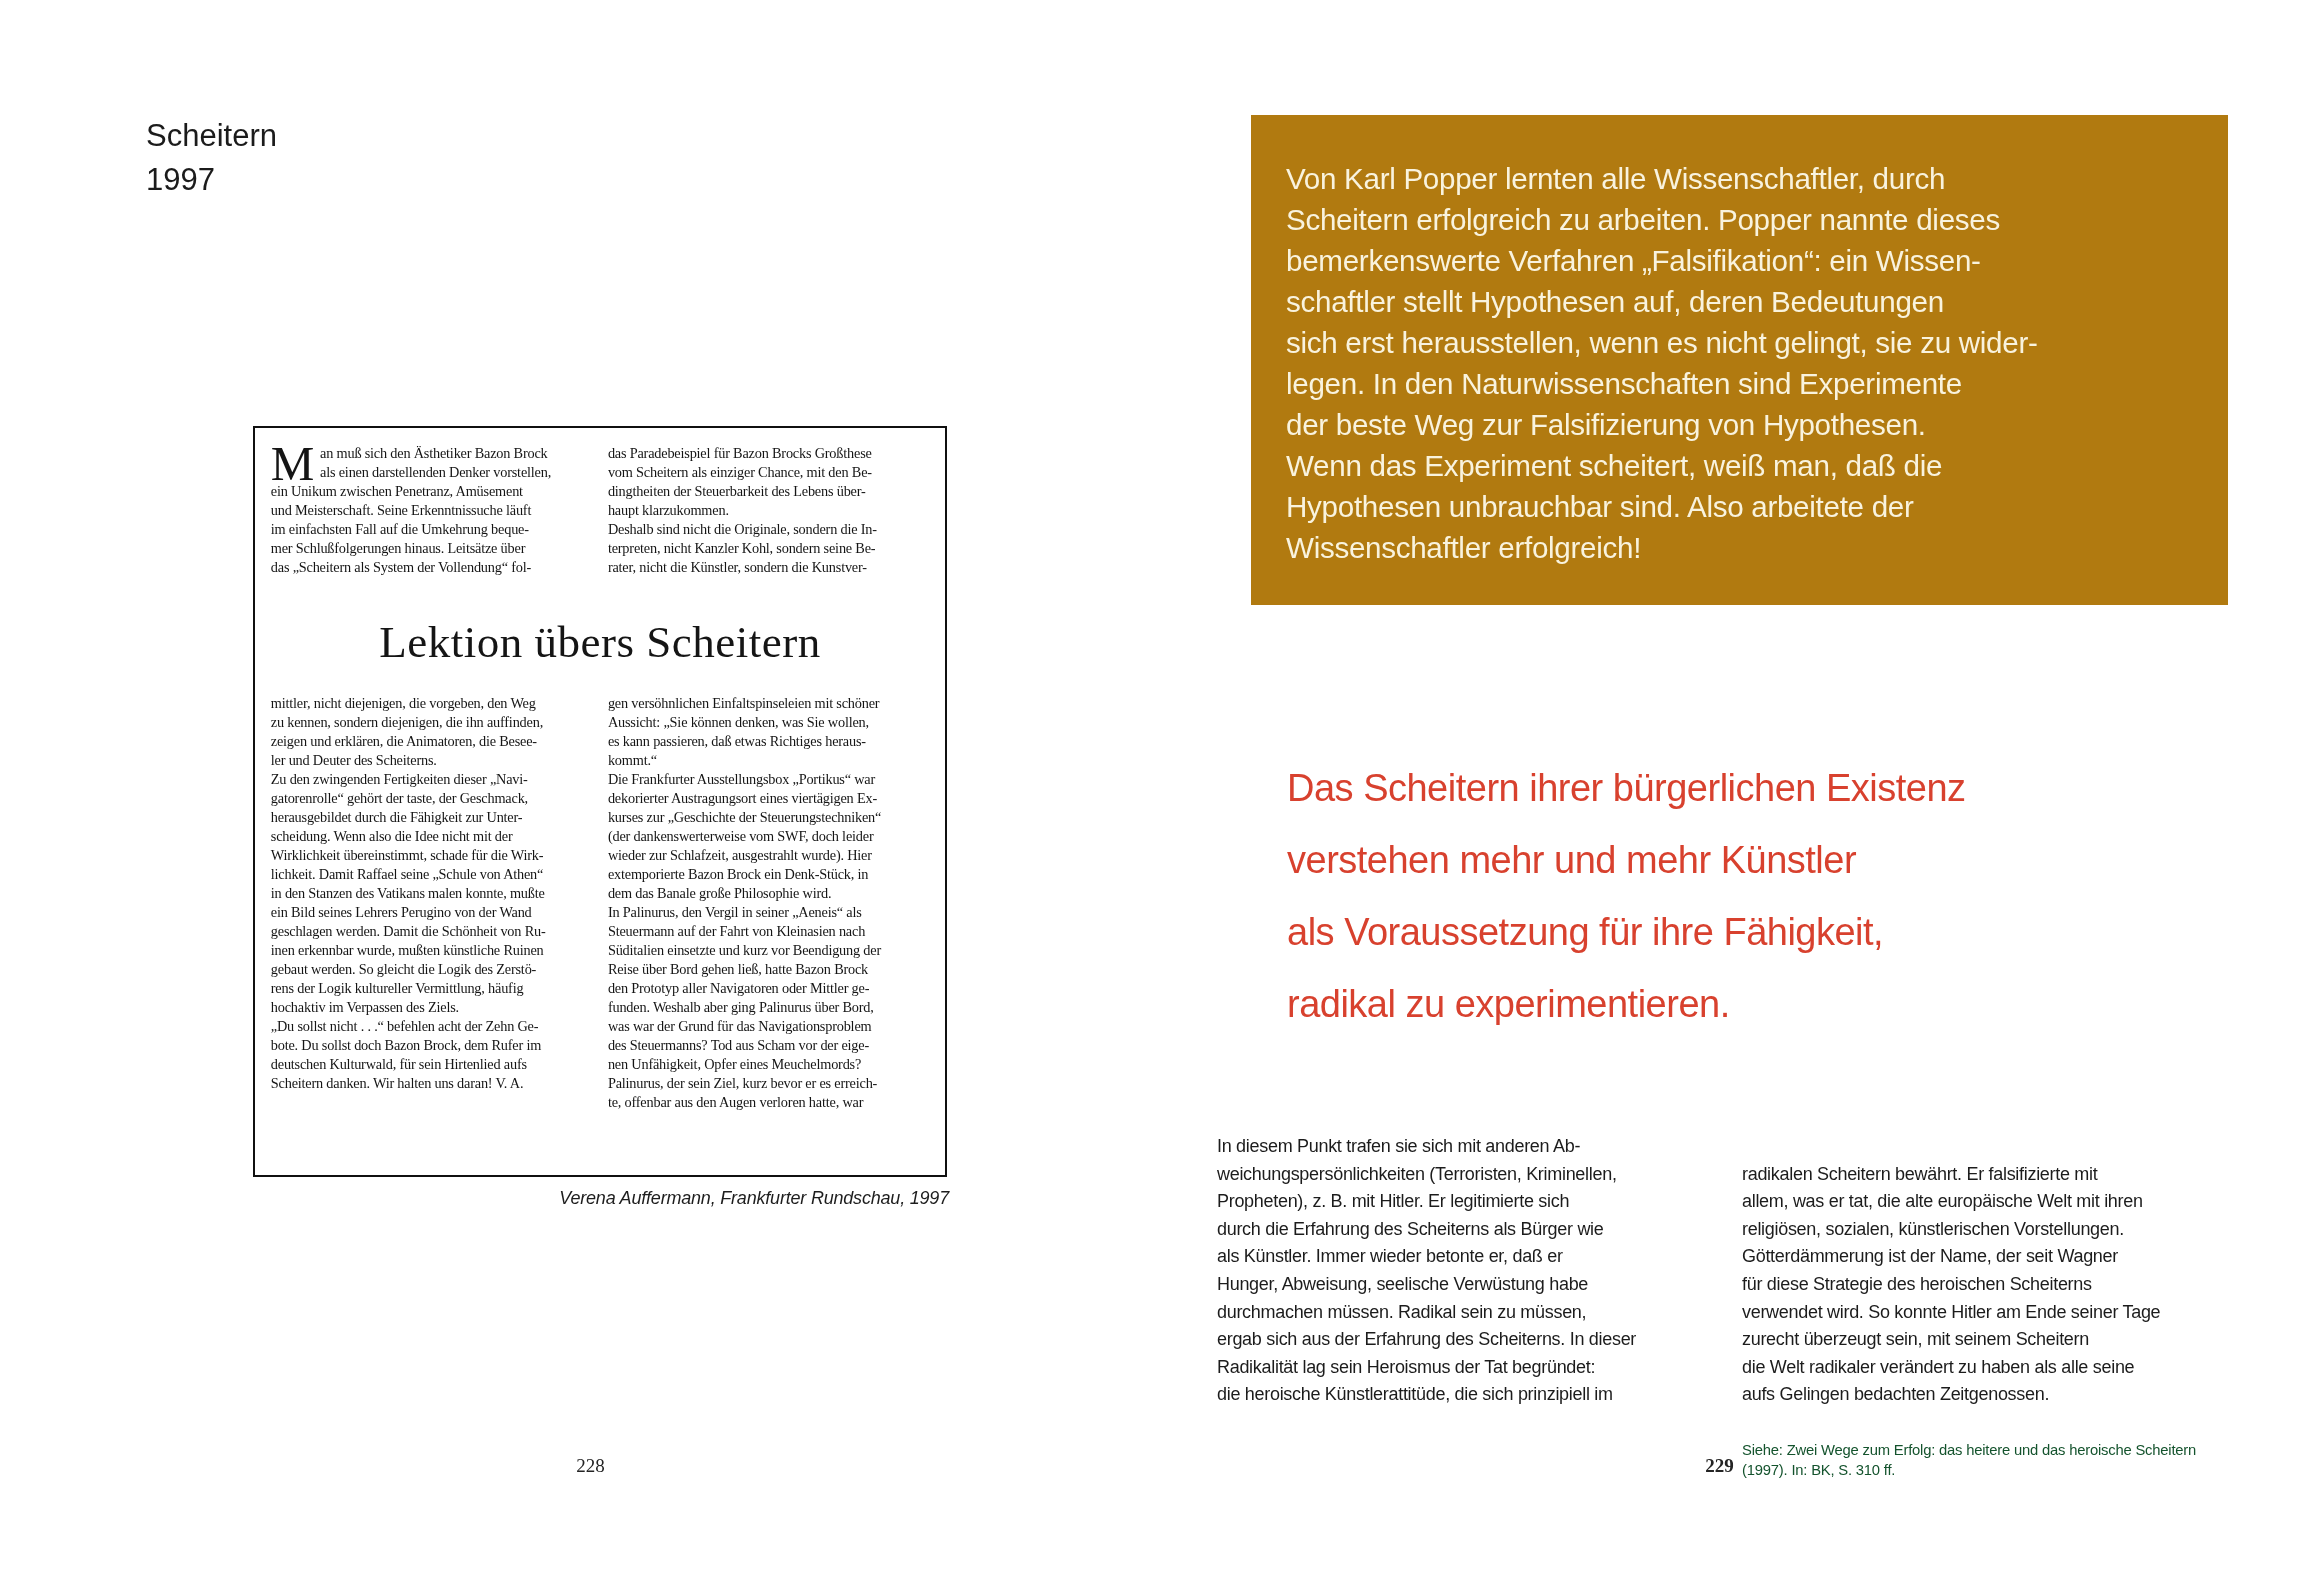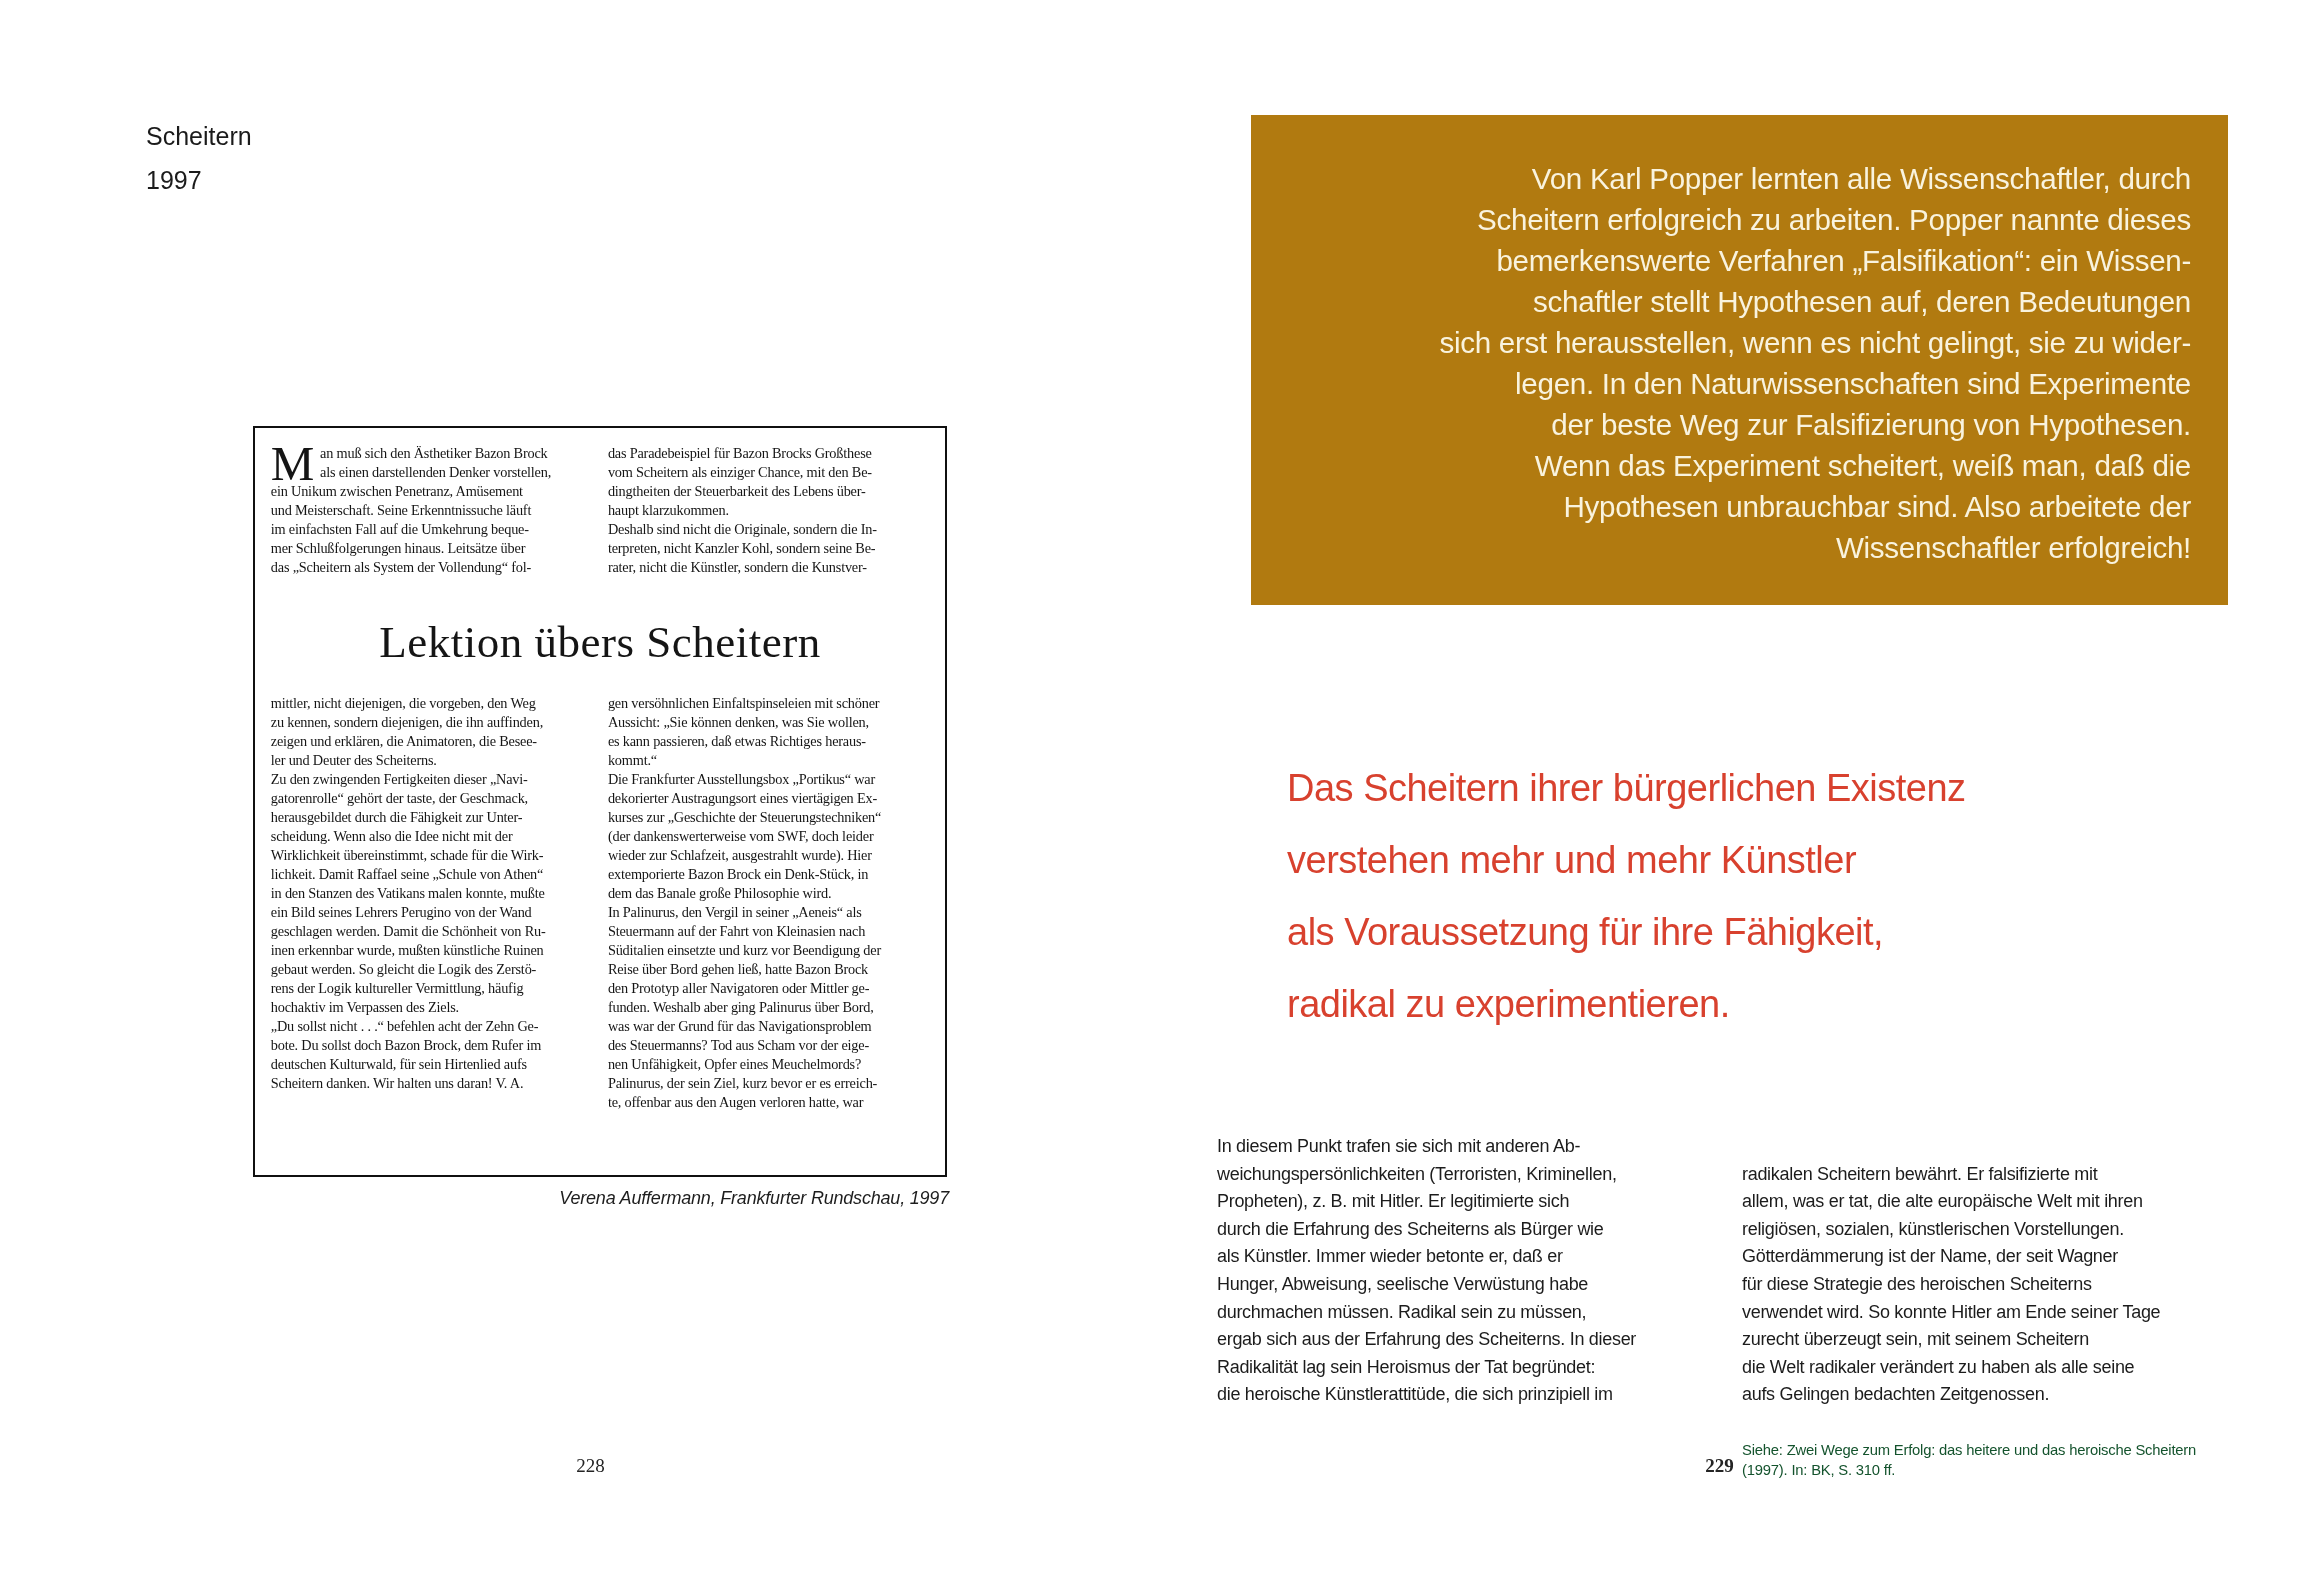--- a/index.html
+++ b/index.html
@@ -4,21 +4,21 @@
 <style>
   html,body { margin:0; padding:0; background:#ffffff; }
   .spread {
     position:relative; width:2323px; height:1576px; background:#ffffff;
     font-family:"Liberation Sans", sans-serif; color:#1d1d1d; overflow:hidden;
   }
 
   
   .chapter-title {
     position:absolute; left:146px; top:114px;
-    font-size:25px; line-height:44px; color:#1b1b1b; white-space:pre-line;
+    font-size:31px; line-height:44px; color:#1b1b1b; white-space:pre-line;
   }
   .clipping {
     position:absolute; left:253px; top:426px; width:694px; height:751px;
     box-sizing:border-box; border:2px solid #101010; padding:15.8px 15.8px 0 15.8px;
     font-family:"Liberation Serif", serif; color:#151515; background:#ffffff;
   }
   .clip-cols { display:grid; grid-template-columns:1fr 1fr; column-gap:15.8px; }
   .clip-text {
     font-size:14.3px; line-height:19px; letter-spacing:-0.2px;
     white-space:pre-line; text-align:left;
@@ -38,21 +38,21 @@
   .pagenum {
     position:absolute; font-family:"Liberation Serif", serif;
     font-size:19px; color:#242424; width:59px; text-align:center;
   }
   .pagenum-left  { left:561px;  top:1455px; }
   .pagenum-right { left:1690px; top:1455px;font-weight:bold; }
 
   
   .popper-box {
     position:absolute; left:1251px; top:115px; width:977px; height:490px;
-    box-sizing:border-box; background:#b17a10; padding:43px 37px 0 56px;text-align:right;
+    box-sizing:border-box; background:#b17a10; padding:43px 37px 0 35px;
   }
   .popper-text {
     color:#f9f3de; font-size:29.6px; line-height:41px;
     letter-spacing:-0.3px; white-space:pre-line;
   }
   .red-headline {
     position:absolute; left:1287px; top:752px; width:926px;
     color:#d8412e; font-size:38px; line-height:72px;
     letter-spacing:-0.5px; white-space:pre-line;
   }

